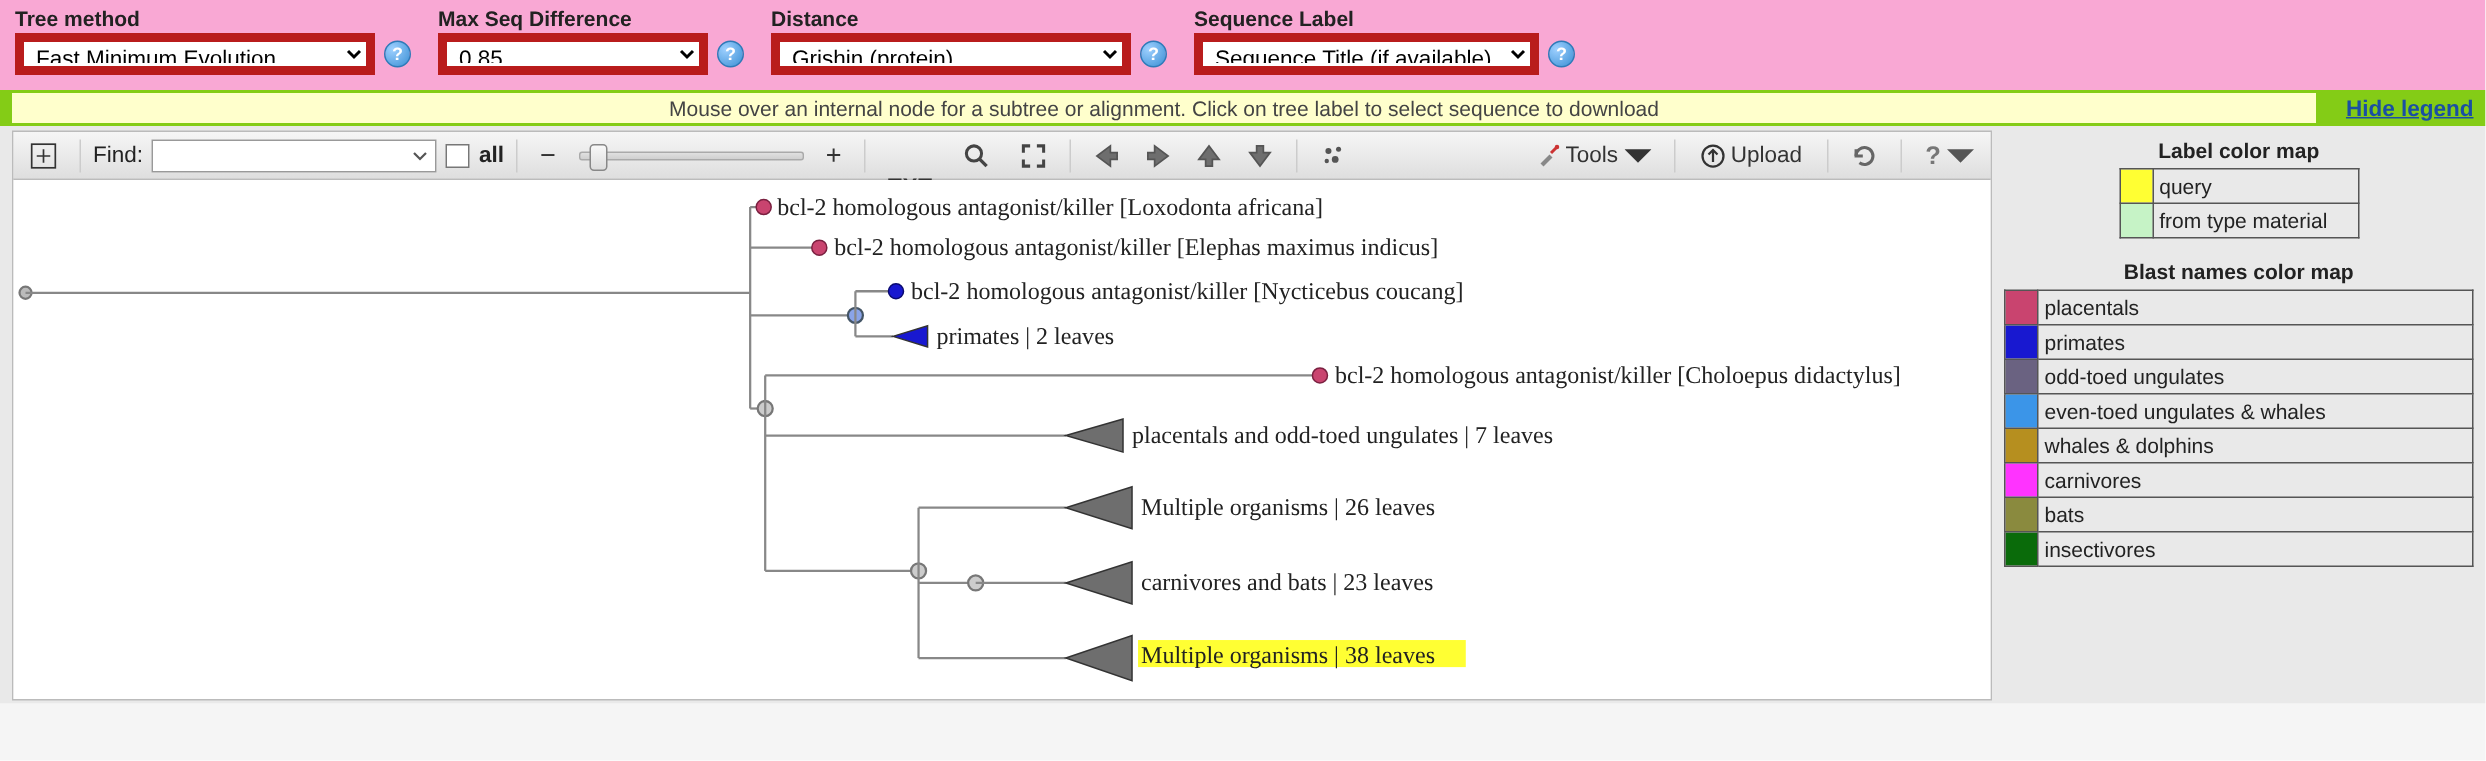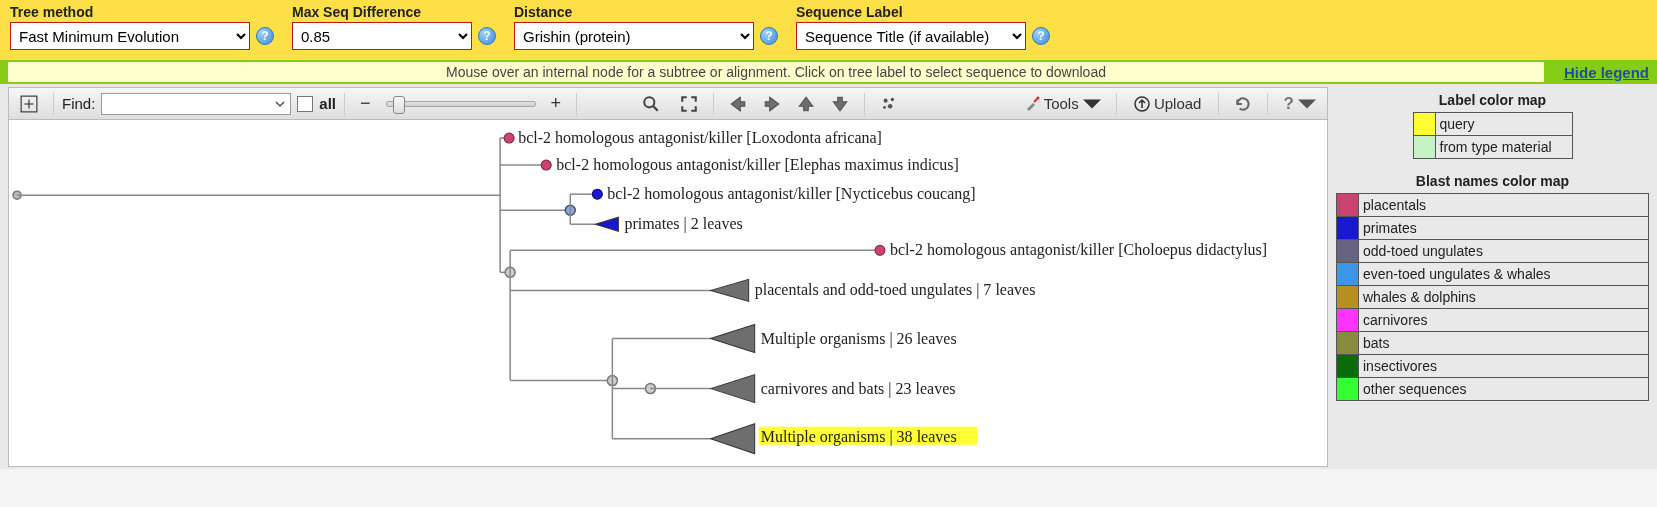--- a/index.html
+++ b/index.html
@@ -4,33 +4,33 @@
 <style>
   * { box-sizing: border-box; }
   body {
     margin: 0;
     font-family: "Segoe UI", Arial, sans-serif;
     font-size: 13px;
     background: #f5f5f5;
     color: #222;
   }
   .top-controls {
-    background: #fde047;
+    background: #f9a8d4;
     display: flex;
     gap: 18px;
     padding: 4px 10px 10px 10px;
     align-items: flex-start;
   }
   .ctrl-group { display: flex; flex-direction: column; }
   .ctrl-label { font-weight: bold; font-size: 14px; margin-bottom: 2px; }
   .ctrl-row { display: flex; align-items: center; gap: 6px; }
   select {
     font-size: 15px;
     padding: 2px 4px;
-    border: 1px solid #b91c1c;
+    border: 6px solid #b91c1c;
     background: #fff;
     height: 28px;
   }
   .help-icon {
     width: 18px; height: 18px; border-radius: 50%;
     background: radial-gradient(circle at 30% 30%, #9ed0ff, #3b8fd4);
     display: inline-flex; align-items: center; justify-content: center;
     color: #fff; font-weight: bold; font-size: 12px; cursor: pointer;
     border: 1px solid #2e7ab8;
   }
@@ -417,22 +417,16 @@
               <div style="background:#8a8a3e"></div>
             </td>
             <td>bats</td>
           </tr>
       <tr>
             <td class="legend-swatch">
               <div style="background:#0a6b0a"></div>
             </td>
             <td>insectivores</td>
           </tr>
-      <tr>
-            <td class="legend-swatch">
-              <div style="background:#33ff33"></div>
-            </td>
-            <td>other sequences</td>
-          </tr>
     </tbody>
       </table>
   </div>
 </div>
 
 </body></html>

